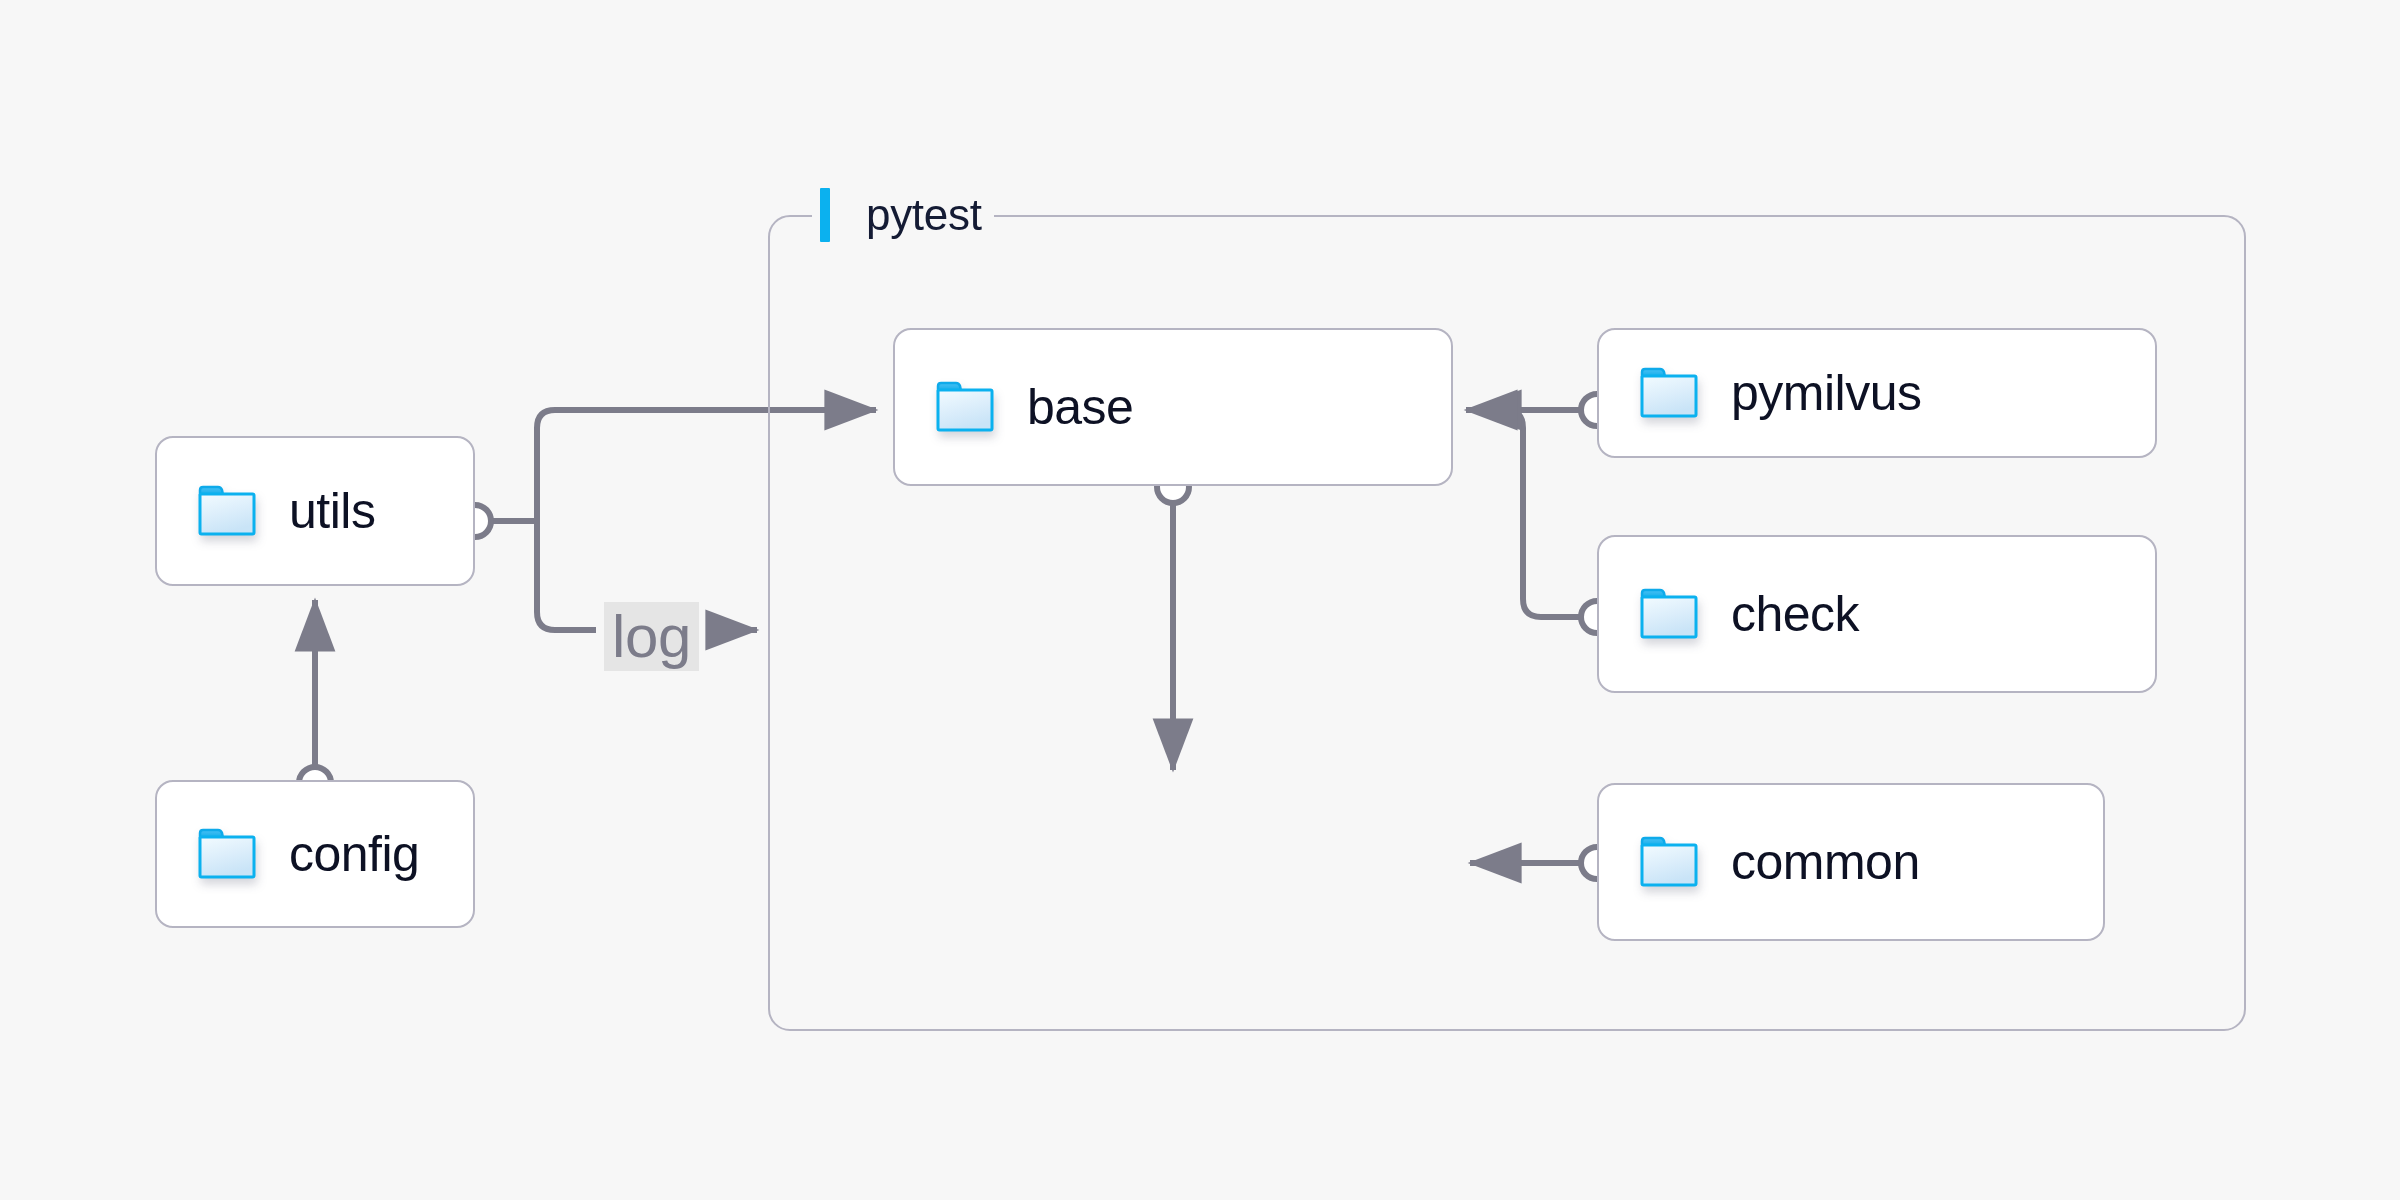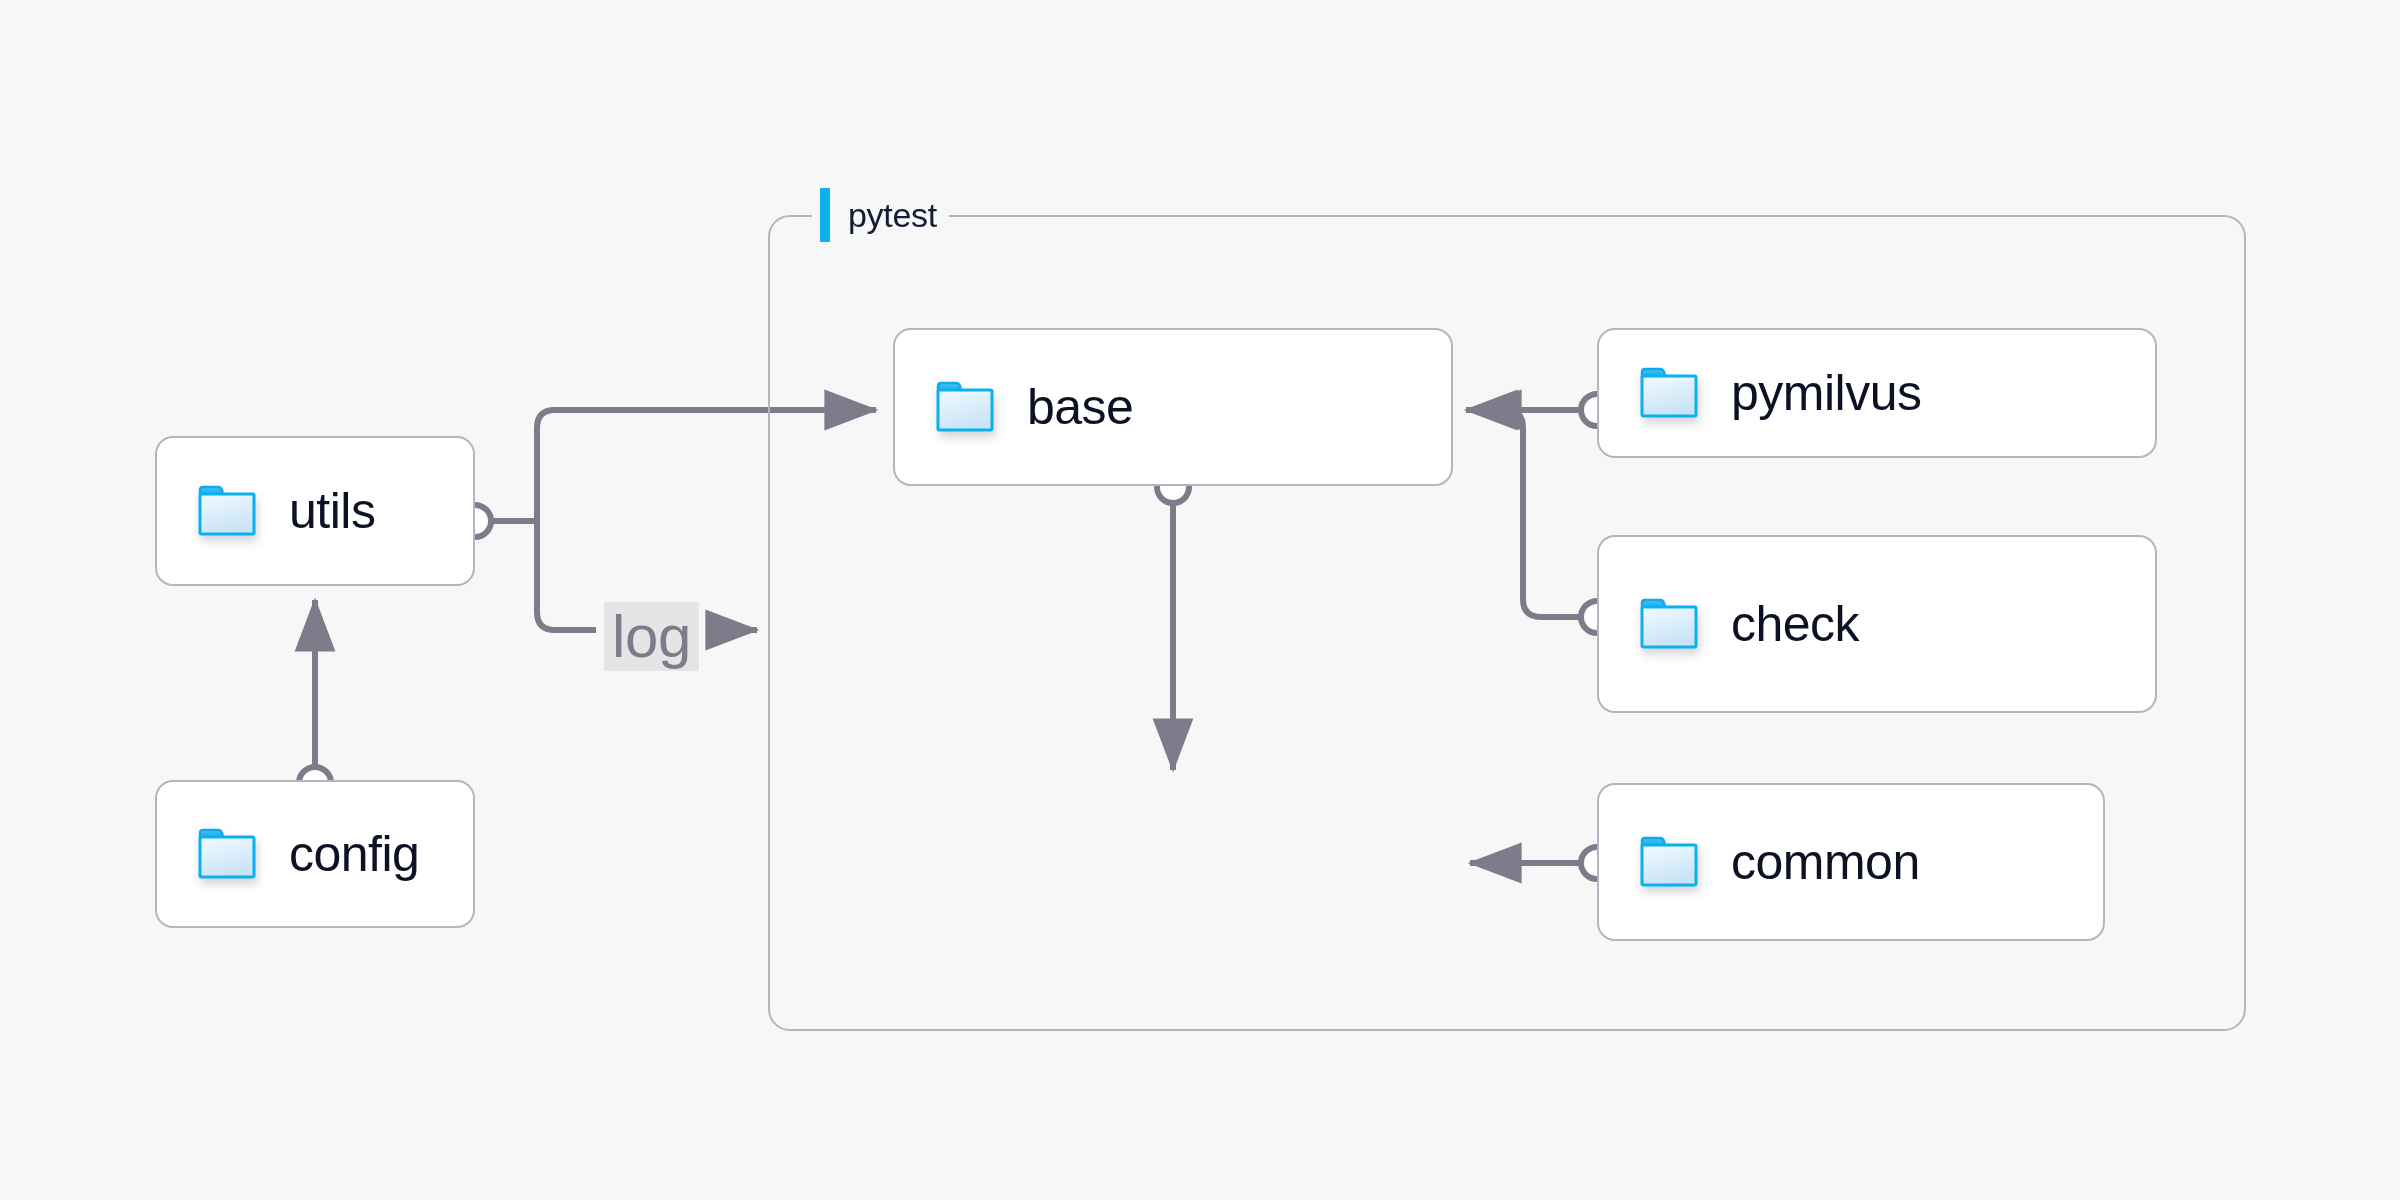--- a/index.html
+++ b/index.html
@@ -39,24 +39,25 @@
     padding: 0 12px 0 8px;
     height: 58px;
   }
   .group-accent-bar {
     width: 10px;
     height: 54px;
     background: #0bb1ef;
     border-radius: 1px;
   }
   .group-label-text {
-    font-size: 34px;
+    font-size: 44px;
     color: #141b34;
     letter-spacing: -0.3px;
     white-space: nowrap;
+    margin-left: 18px;
   }
   
   .node {
     position: absolute;
     box-sizing: border-box;
     background: #ffffff;
     border: 2px solid #b5b4c2;
     border-radius: 18px;
     display: flex;
     align-items: center;
@@ -199,21 +200,21 @@
   <div class="node" style="left:1597px; top:328px; width:560px; height:130px;">
     <span class="folder-icon">
       <svg viewBox="0 0 62 52" width="62" height="52" xmlns="http://www.w3.org/2000/svg">
         <path d="M3,10 L3,5 Q3,2 6,2 L21,2 Q24,2 25,5 L26,10 Z" fill="url(#folderTabGrad)" stroke="#0eaaea" stroke-width="2.5" stroke-linejoin="round"></path>
         <rect x="3" y="9" width="54" height="40" rx="1.5" fill="url(#folderGrad)" stroke="#0bb1ef" stroke-width="3"></rect>
       </svg>
     </span>
     <span class="node-label">pymilvus</span>
   </div>
 
-  <div class="node" style="left:1597px; top:535px; width:560px; height:178px;">
+  <div class="node" style="left:1597px; top:535px; width:560px; height:158px;">
     <span class="folder-icon">
       <svg viewBox="0 0 62 52" width="62" height="52" xmlns="http://www.w3.org/2000/svg">
         <path d="M3,10 L3,5 Q3,2 6,2 L21,2 Q24,2 25,5 L26,10 Z" fill="url(#folderTabGrad)" stroke="#0eaaea" stroke-width="2.5" stroke-linejoin="round"></path>
         <rect x="3" y="9" width="54" height="40" rx="1.5" fill="url(#folderGrad)" stroke="#0bb1ef" stroke-width="3"></rect>
       </svg>
     </span>
     <span class="node-label">check</span>
   </div>
 
   <div class="node" style="left:1597px; top:783px; width:508px; height:158px;">

